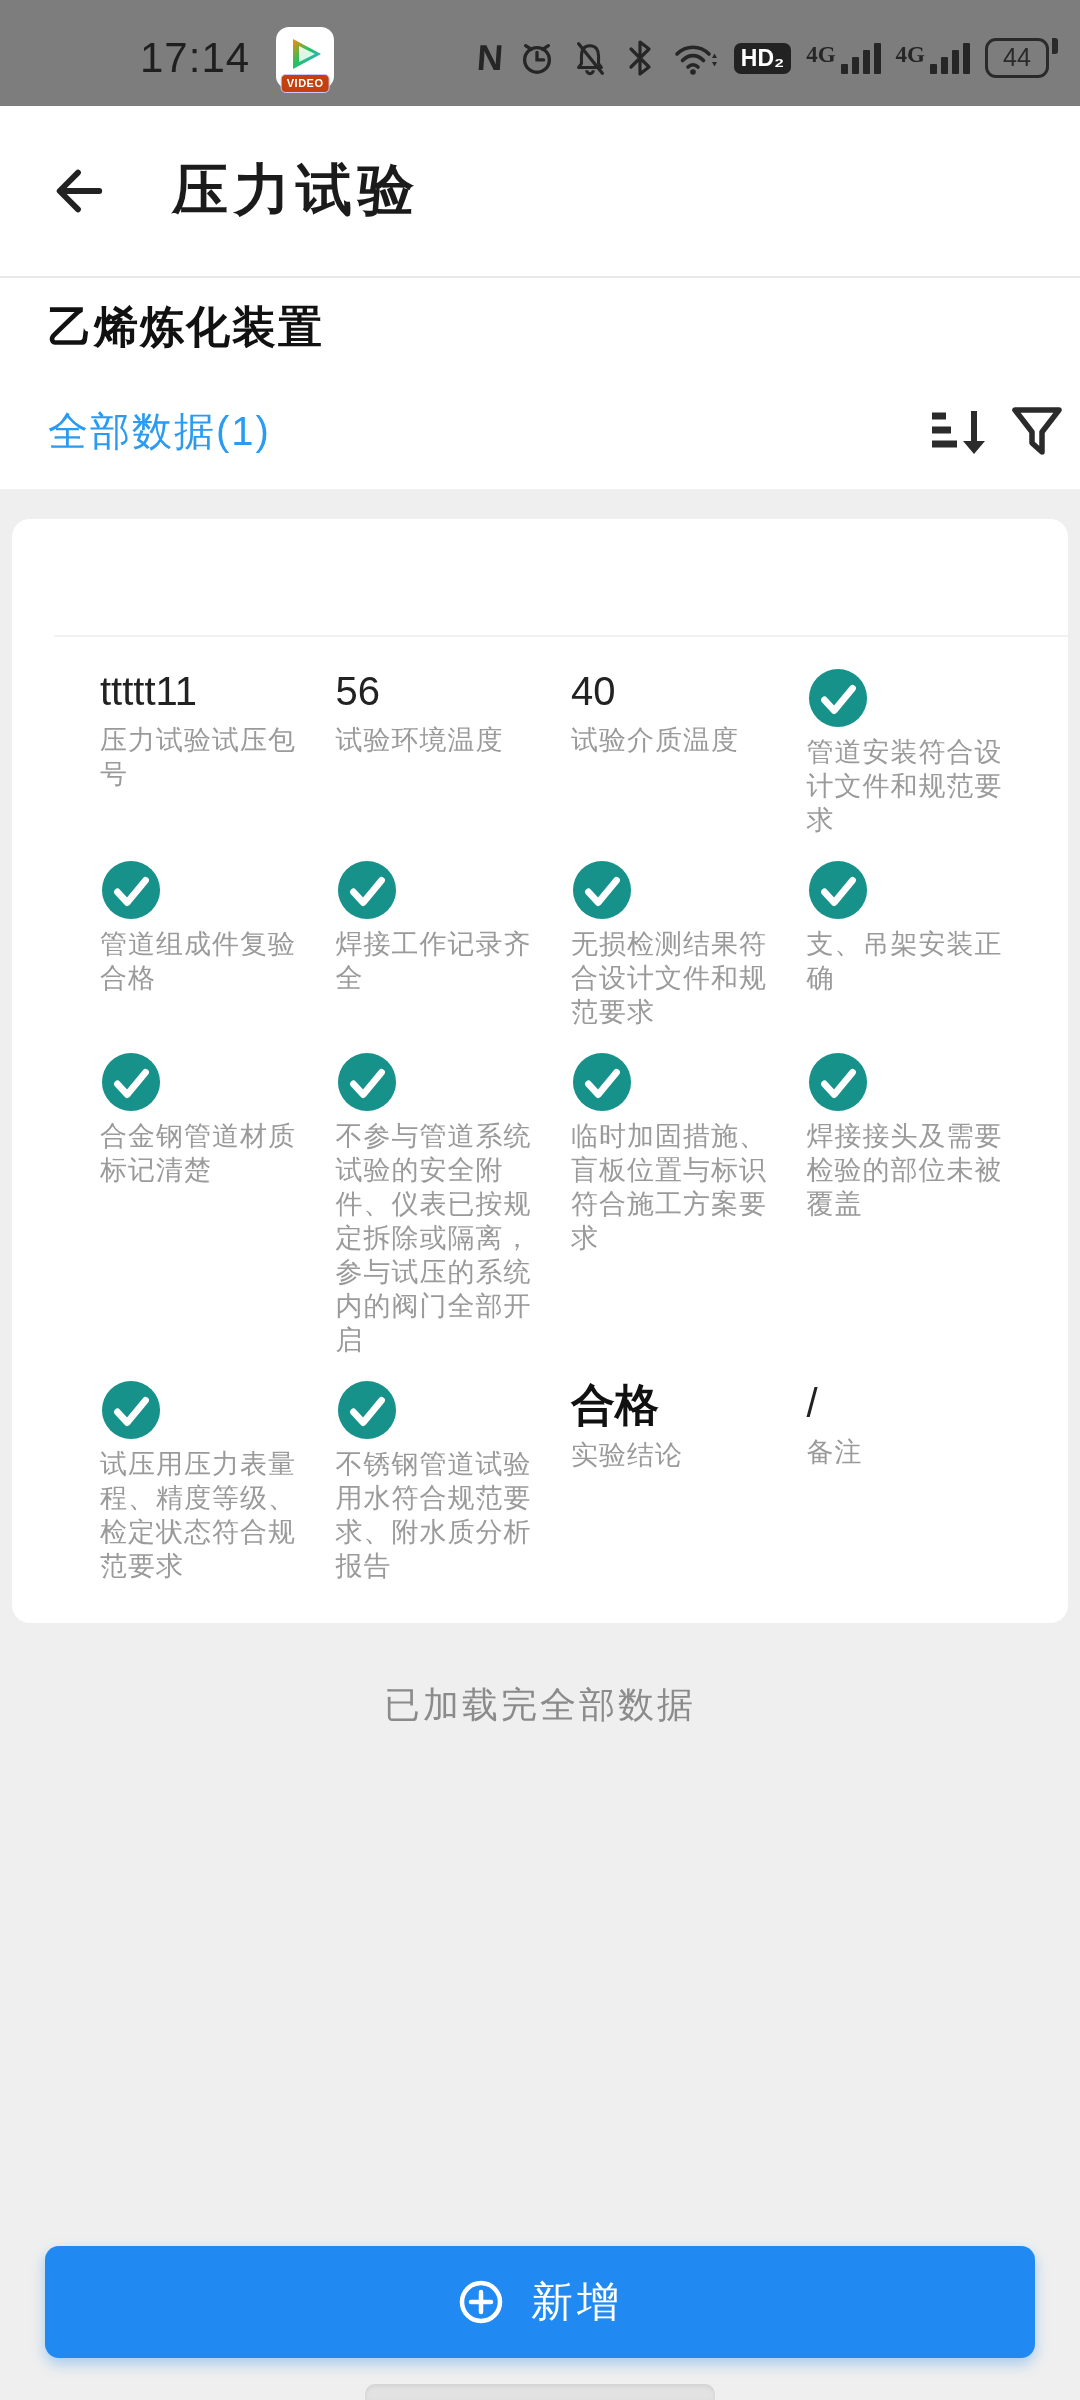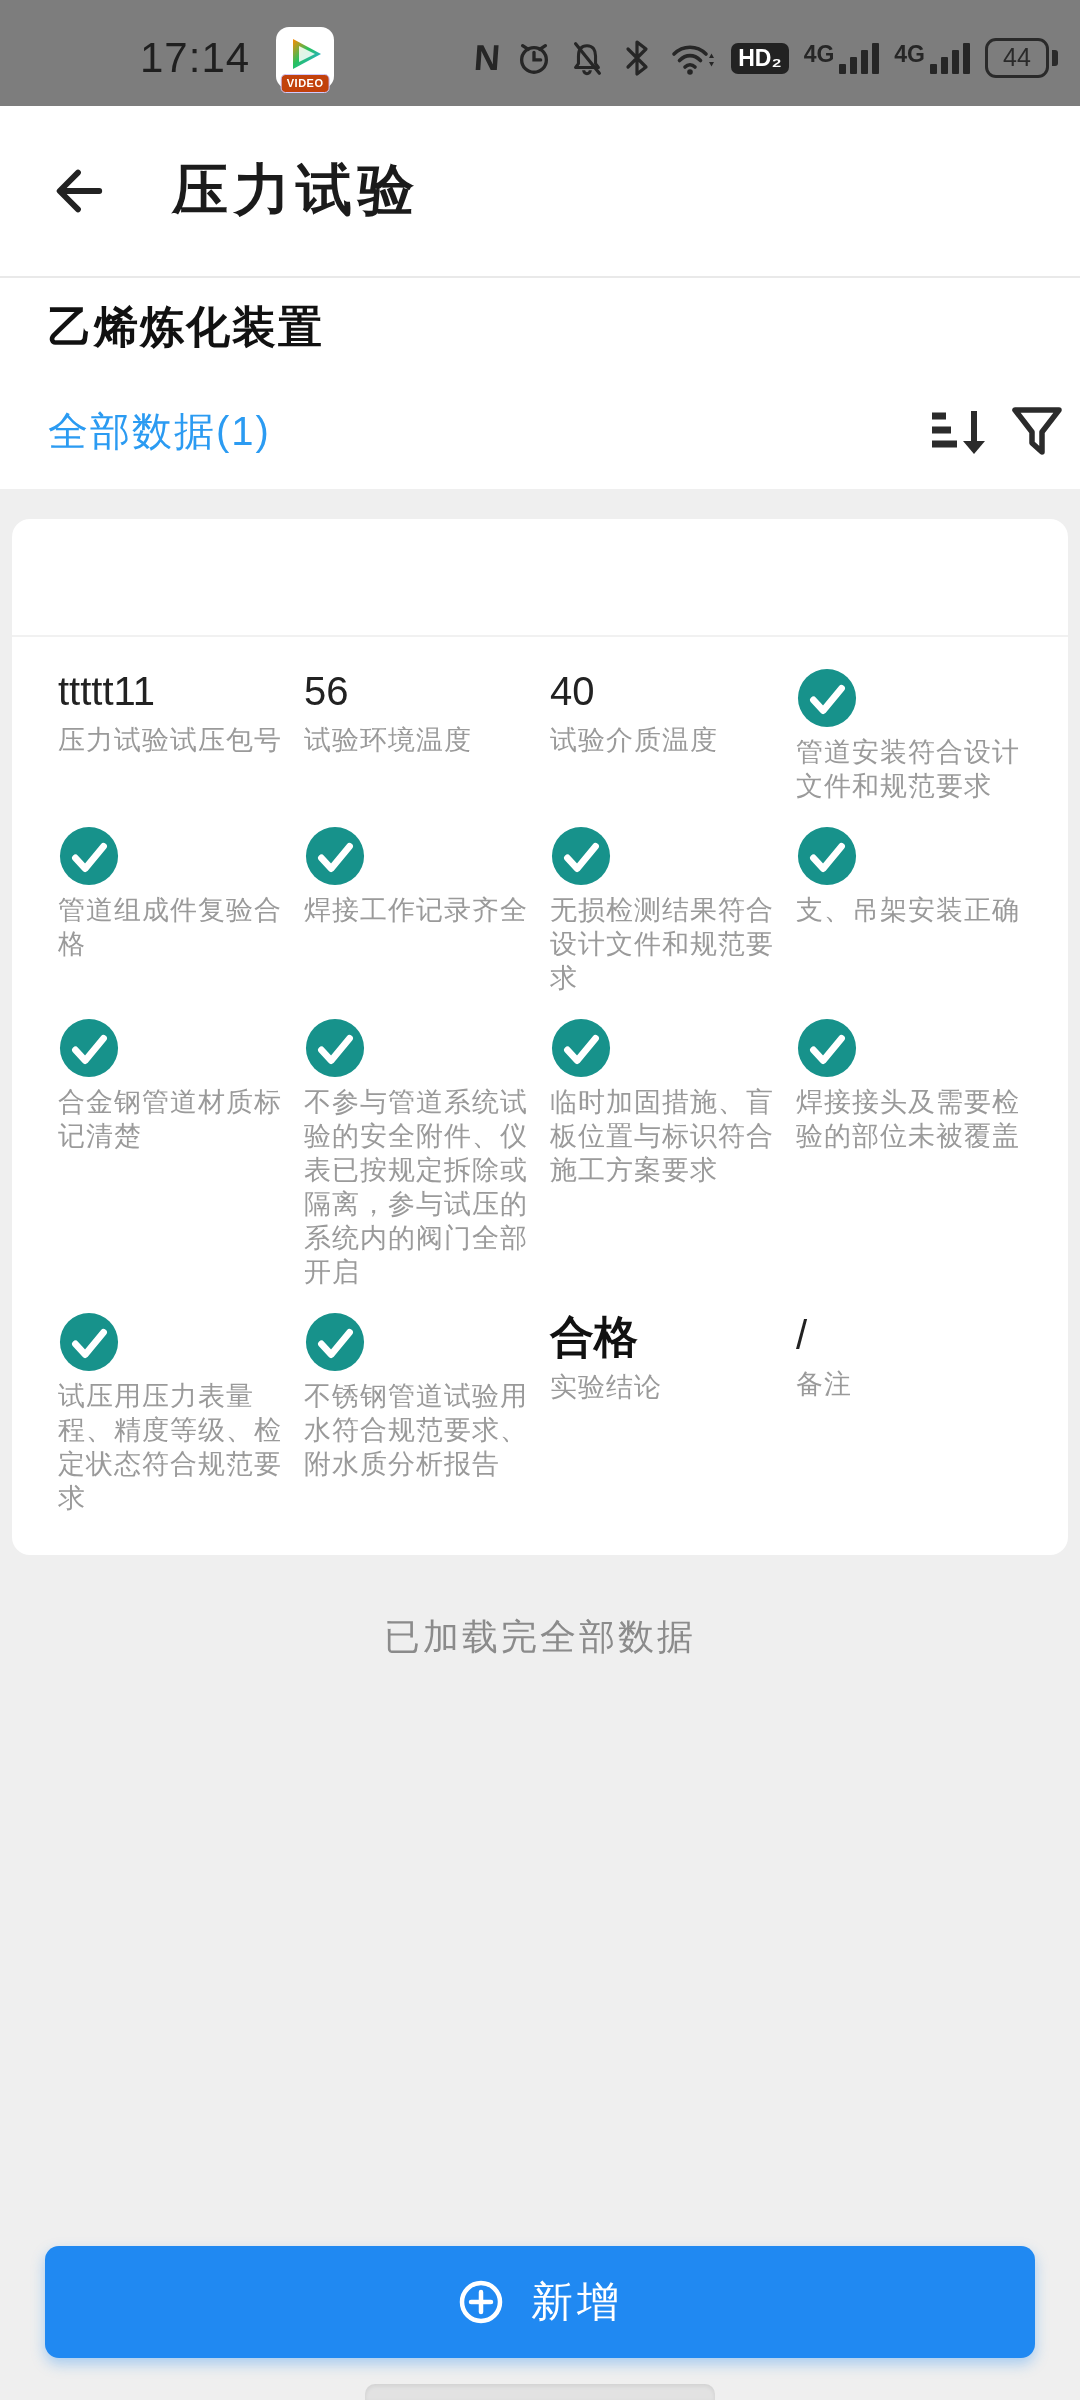--- a/index.html
+++ b/index.html
@@ -12,43 +12,43 @@
   .sb-left { display:flex; align-items:center; gap:26px; }
   .sb-time { font-size:42px; color:#1f1f1f; letter-spacing:1px; }
   .app-icon { width:58px; height:62px; background:#ffffff; border-radius:13px; position:relative; display:flex; align-items:center; justify-content:center; }
   .app-icon svg { width:40px; height:40px; margin-top:-8px; }
   .app-badge { position:absolute; bottom:-4px; left:50%; transform:translateX(-50%); background:#c2410c; color:#fff; font-size:11px; font-weight:bold; line-height:1; padding:3px 5px; border-radius:5px; border:1px solid #cfc8ff; letter-spacing:.5px; }
   .sb-right { display:flex; align-items:center; gap:15px; color:#262626; }
   .sb-right svg { display:block; }
   .nfc-glyph { font-size:36px; font-weight:bold; color:#262626; transform:skewX(-4deg); line-height:1; }
   .hd-badge { background:#222; color:#fff; font-size:23px; font-weight:bold; border-radius:7px; padding:4px 7px; line-height:1; }
   .net { display:flex; align-items:flex-end; gap:3px; }
-  .net-label { font-size:23px; font-weight:bold; align-self:flex-start; line-height:1; margin-right:2px; }
+  .net-label { font-size:23px; font-weight:bold; align-self:flex-start; line-height:1; margin-right:2px;font-family:Liberation Serif, serif; }
   .bars { display:flex; align-items:flex-end; gap:4px; }
   .bars i { display:block; width:7px; background:#262626; border-radius:1px; }
-  .battery { display:flex; align-items:center; }
+  .battery { display:flex; align-items:flex-start; }
   .battery-body { border:3px solid #2a2a2a; border-radius:11px; min-width:64px; text-align:center; font-size:25px; color:#2a2a2a; padding:3px 8px; line-height:1.1; }
   .battery-nub { width:6px; height:16px; background:#2a2a2a; border-radius:0 3px 3px 0; margin-left:3px; }
 
   
   .app-header { height:172px; background:#ffffff; display:flex; align-items:center; padding:0 48px; border-bottom:2px solid #e9e9e9; flex:none; }
   .back-btn { width:60px; height:60px; display:flex; align-items:center; justify-content:center; cursor:pointer; }
   .page-title { font-size:56px; font-weight:bold; color:#1b1b1b; margin-left:64px; letter-spacing:6px; }
 
   
   .filter-section { background:#ffffff; padding:20px 14px 28px 48px; flex:none; }
   .device-name { font-size:44px; font-weight:bold; color:#111; letter-spacing:2px; }
   .filter-row { display:flex; align-items:center; justify-content:space-between; margin-top:44px; }
   .all-data { font-size:40px; color:#2b9bf2; letter-spacing:2px; cursor:pointer; }
   .filter-icons { display:flex; align-items:center; gap:18px; }
   .icon-btn { display:flex; align-items:center; justify-content:center; cursor:pointer; }
 
   
   .content { flex:1; background:#efefef; overflow:hidden; }
-  .record-card { margin:30px 12px 0 12px; background:#ffffff; border-radius:18px; cursor:pointer; }
+  .record-card { margin:30px 12px 0 12px; background:#ffffff; border-radius:18px; cursor:pointer;padding-left:42px; }
   .card-header-space { height:118px; border-bottom:2px solid #f1f1f1; }
   .field-grid { display:grid; grid-template-columns:repeat(4,1fr); column-gap:12px; row-gap:22px; padding:30px 38px 40px 46px; }
   .cell { display:flex; flex-direction:column; align-items:flex-start; }
   .cell-value { font-size:40px; color:#222; line-height:1.2; min-height:50px; }
   .cell-value.emphasis { font-size:44px; font-weight:bold; color:#111; }
   .cell-label { font-size:27px; color:#9a9a9a; line-height:34px; margin-top:6px; letter-spacing:1px; }
   .check-wrap { width:62px; height:62px; }
   .loaded-text { text-align:center; font-size:36px; color:#8b8b8b; margin-top:58px; letter-spacing:3px; }
 
   

